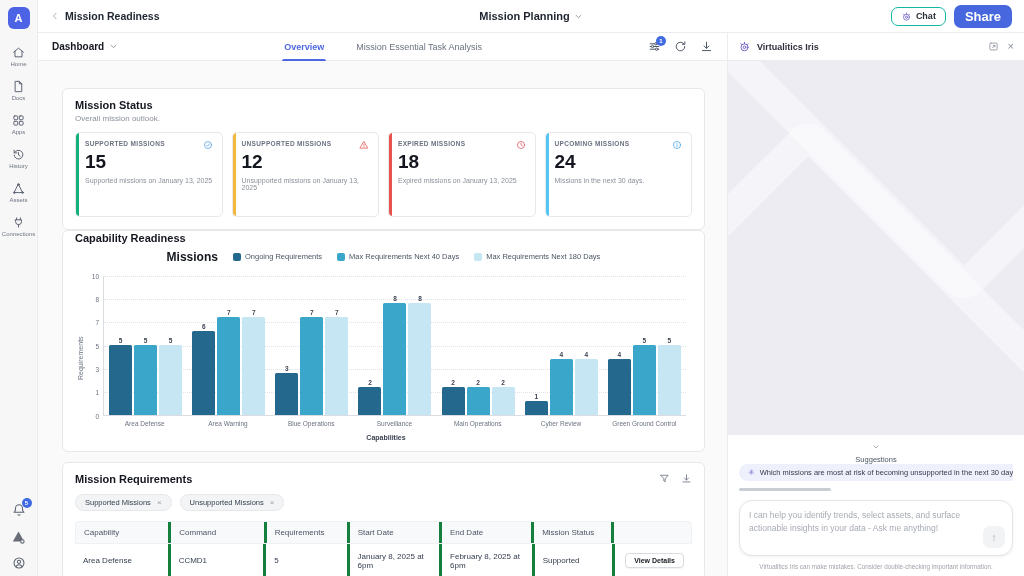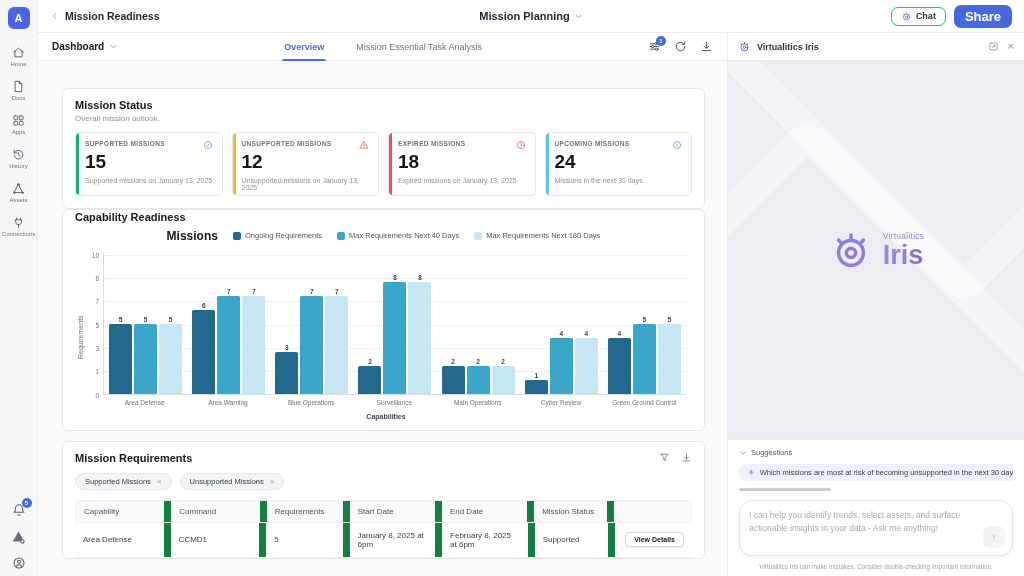--- a/index.html
+++ b/index.html
@@ -48,21 +48,21 @@
   .tool svg{width:13px;height:13px;}
 
   
   .content{background:#fafafa;flex:1;padding:27px 22px 0 24px;overflow:hidden;}
   .card{background:#fff;border:1px solid #e7e8ea;border-radius:6px;}
   .sec-title{font-size:11px;font-weight:700;color:#14171f;}
   .sec-sub{font-size:8px;color:#8a909a;margin-top:3px;}
 
   .status-card{padding:10px 12px 12px;}
   .stat-row{display:grid;grid-template-columns:repeat(4,1fr);gap:9px;margin-top:9px;}
-  .stat{border:1px solid #e7e8ea;border-radius:5px;padding:7px 9px 4px;position:relative;overflow:hidden;background:#fff;}
+  .stat{border:1px solid #e7e8ea;border-radius:5px;padding:7px 9px 25px;position:relative;overflow:hidden;background:#fff;}
   .stat::before{content:"";position:absolute;left:0;top:0;bottom:0;width:3px;background:var(--ac);}
   .stat-top{display:flex;justify-content:space-between;align-items:flex-start;}
   .stat-label{font-size:6.5px;letter-spacing:.05em;color:#6b7280;font-weight:700;}
   .stat-ic svg{width:10px;height:10px;}
   .stat-value{font-size:19px;font-weight:700;color:#14171f;line-height:1.2;margin-top:1px;}
   .stat-cap{font-size:7px;color:#8a909a;margin-top:3px;}
 
   
   .chart-card{padding:1px 12px 10px;}
   .legend{display:flex;justify-content:center;align-items:center;gap:15px;font-size:7.5px;color:#4b5563;margin:6px 0 12px;}
@@ -89,21 +89,21 @@
   .tc-head{display:flex;justify-content:space-between;align-items:center;}
   .tc-icons{display:flex;gap:11px;color:#6b7280;}
   .tc-icons svg{width:11px;height:11px;cursor:pointer;}
   .chips{display:flex;gap:8px;margin:9px 0 10px;}
   .chip{background:#f3f4f6;border:1px solid #e5e7eb;border-radius:10px;padding:3px 9px;font-size:7.5px;color:#374151;display:flex;gap:6px;align-items:center;cursor:pointer;}
   .chip-x{color:#9ca3af;font-size:8px;cursor:pointer;}
   .trow{display:flex;border-bottom:1px solid #eef0f2;}
   .thead-row{background:#f8f9fa;border:1px solid #eff1f3;border-radius:4px 4px 0 0;}
   .th{font-size:8px;color:#4b5563;padding:6px 8px;}
   .td{font-size:8px;color:#374151;padding:8px 8px;display:flex;align-items:center;}
-  .cell{border-right:7px solid #15803d;min-width:0;}
+  .cell{border-right:3px solid #15803d;min-width:0;}
   .cell:last-child{border-right:none;}
   .c0{width:15.5%;}.c1{width:15.5%;}.c2{width:13.5%;}.c3{width:15%;}.c4{width:15%;}.c5{width:13%;}.c6{width:12.5%;justify-content:flex-end;}
   .vd-btn{border:1px solid #d8dbdf;border-radius:4px;background:#fff;padding:3px 8px;font-size:7px;font-weight:700;color:#14171f;box-shadow:0 1px 1px rgba(0,0,0,.05);cursor:pointer;white-space:nowrap;}
 
   
   .iris{width:297px;flex:none;border-left:1px solid #ececee;display:flex;flex-direction:column;background:#fff;}
   .iris-head{height:28px;border-bottom:1px solid #ececee;display:flex;align-items:center;padding:0 10px;gap:6px;flex:none;}
   .iris-head .eye{color:#6f63c8;}
   .iris-head .eye svg{width:13px;height:13px;}
   .iris-title{font-size:9px;font-weight:700;color:#30303f;flex:1;}
@@ -112,21 +112,21 @@
   .iris-close{font-size:11px;color:#8a909a;cursor:pointer;line-height:1;}
   .iris-body{flex:1;background:#edecf2;position:relative;overflow:hidden;display:flex;align-items:center;justify-content:center;min-height:0;}
   .chev{position:absolute;width:420px;height:420px;border:30px solid rgba(255,255,255,.45);transform:rotate(45deg);border-radius:24px;}
   .chev1{left:-130px;top:140px;}
   .chev2{right:-150px;top:-260px;}
   .logo{display:flex;align-items:center;gap:9px;position:relative;z-index:2;}
   .logo-eye svg{width:46px;height:46px;color:#8d7ed8;}
   .logo-small{font-size:8.5px;color:#9488dd;letter-spacing:.03em;}
   .logo-large{font-size:27px;font-weight:600;background:linear-gradient(90deg,#9a8ce2,#7e72c8);-webkit-background-clip:text;background-clip:text;color:transparent;line-height:1.05;}
   .iris-foot{background:#fff;border-top:1px solid #ececee;padding:8px 11px 6px;flex:none;}
-  .sg-head{font-size:7.5px;color:#4b5563;display:flex;gap:4px;align-items:center;margin-bottom:7px;cursor:pointer;}
+  .sg-head{font-size:7.5px;color:#4b5563;display:flex;gap:4px;align-items:center;margin-bottom:0;cursor:pointer;flex-direction:column;}
   .sg-head svg{width:8px;height:8px;color:#6b7280;}
   .sg-row{display:flex;gap:8px;overflow:hidden;white-space:nowrap;}
   .pill{background:#eef0fb;border-radius:11px;padding:4px 9px;font-size:7.5px;color:#373b4d;display:inline-flex;gap:5px;align-items:center;flex:none;cursor:pointer;}
   .pill-star{color:#7c6fd0;font-size:8px;}
   .sg-scroll{width:92px;height:3px;background:#c9cdd4;border-radius:2px;margin:7px 0 9px;cursor:pointer;}
   .ask{border:1px solid #e3e5e9;border-radius:13px;padding:8px 9px;min-height:52px;position:relative;box-shadow:0 1px 3px rgba(16,24,40,.06);background:#fff;}
   .ask textarea{border:none;outline:none;resize:none;width:88%;height:34px;font-family:"Liberation Sans",sans-serif;font-size:8.5px;line-height:1.55;color:#374151;background:transparent;padding:0;}
   .ask textarea::placeholder{color:#a6abb3;}
   .send{position:absolute;right:7px;bottom:7px;width:22px;height:22px;border-radius:7px;background:#f2f3f5;color:#b3b8bf;display:flex;align-items:center;justify-content:center;font-size:11px;cursor:pointer;}
   .disc{font-size:6.3px;color:#a0a4ab;text-align:center;margin-top:7px;}
@@ -579,33 +579,20 @@
                   <rect x="4" y="4.5" width="16" height="15" rx="2.5"></rect>
                   <path d="M10 14.5 15 9.5M15 13V9.5h-3.5"></path>
                 </svg>
               </span>
             <span class="iris-close">×</span>
           </span>
         </div>
         <div class="iris-body">
           <div class="chev chev1"></div>
           <div class="chev chev2"></div>
-          <div class="logo">
-            <span class="logo-eye" id="iris-big-eye">
-                <svg viewBox="0 0 24 24" fill="none" stroke="currentColor" stroke-width="1.8" stroke-linecap="round" stroke-linejoin="round" class="">
-                  <circle cx="12" cy="13.5" r="6.5"></circle>
-                  <circle cx="12" cy="13.5" r="2.4"></circle>
-                  <path d="M5.5 6.8 7.2 8.6M12 4.2v2.4M18.5 6.8 16.8 8.6"></path>
-                </svg>
-              </span>
-            <span>
-              <div class="logo-small">Virtualitics</div>
-              <div class="logo-large">Iris</div>
-            </span>
-          </div>
         </div>
         <div class="iris-foot">
           <div class="sg-head">
             <span id="sg-chevron">
                 <svg viewBox="0 0 24 24" fill="none" stroke="currentColor" stroke-width="1.8" stroke-linecap="round" stroke-linejoin="round" class="">
                   <path d="m5.5 9 6.5 6 6.5-6"></path>
                 </svg>
               </span>
             <span>Suggestions</span>
           </div>

